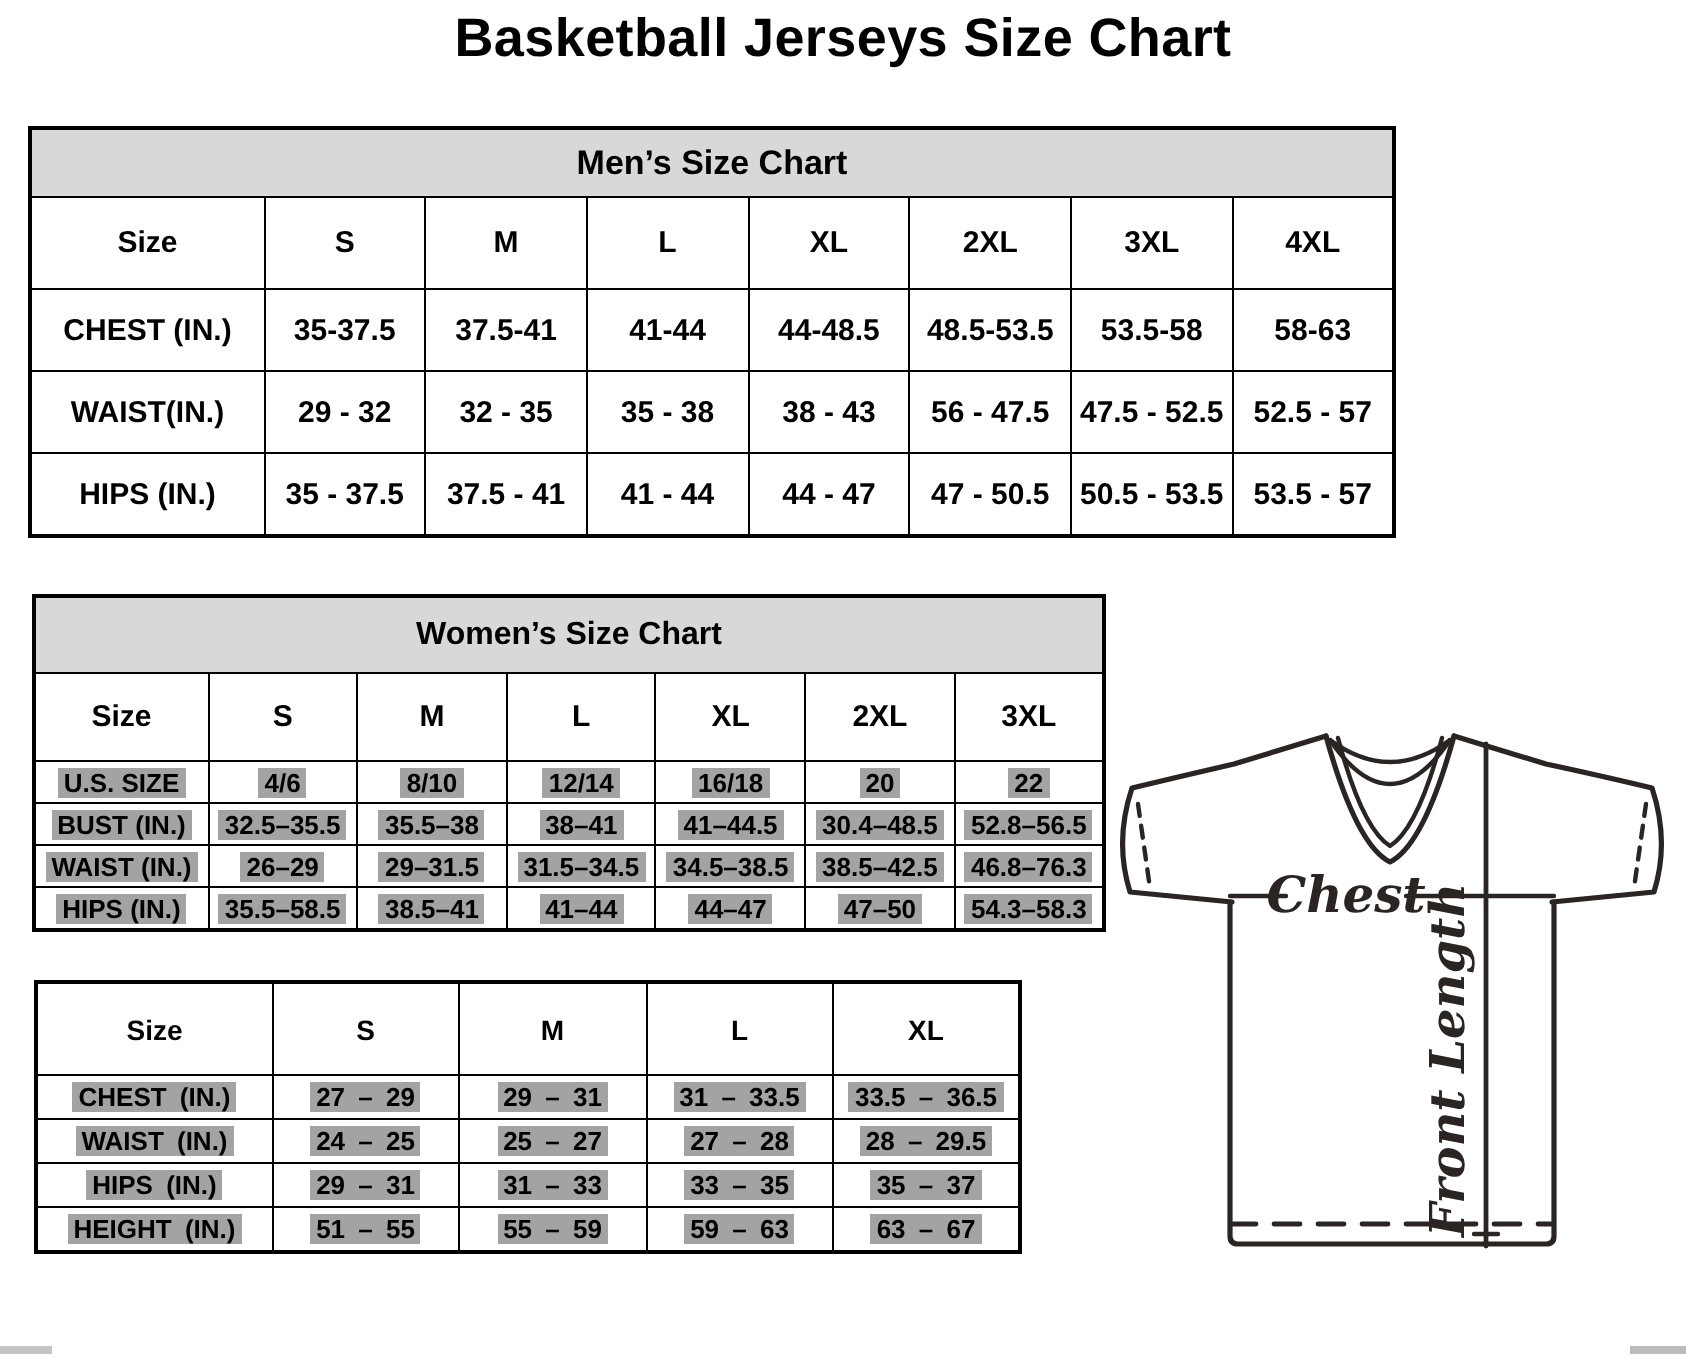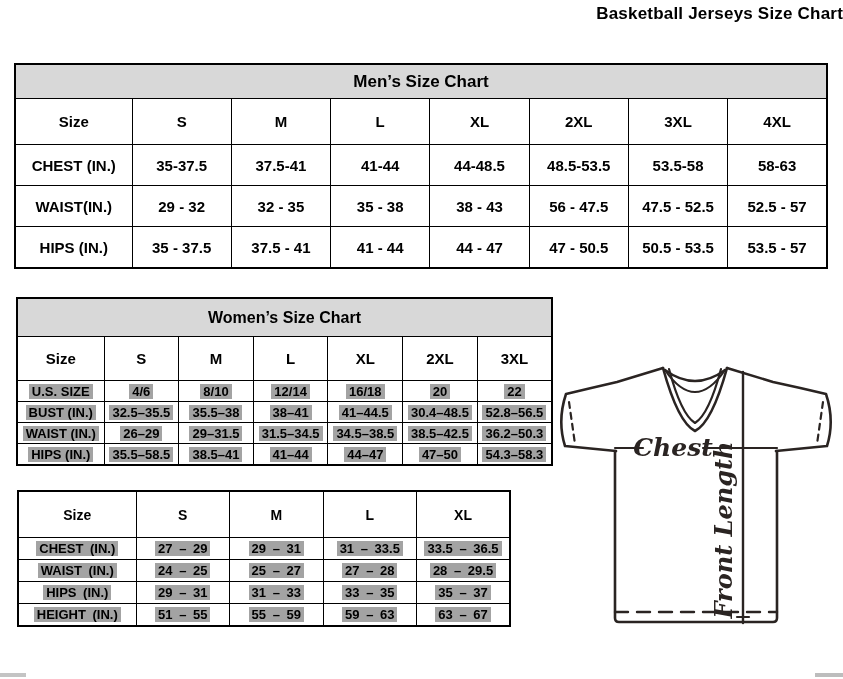--- a/index.html
+++ b/index.html
@@ -1,35 +1,35 @@
 <!DOCTYPE html>
 <html><head>
 <meta charset="utf-8">
 <style>
   html,body{margin:0;padding:0;}
   body{
     width:843px;height:679px;position:relative;overflow:hidden;
     background:#ffffff;font-family:"Liberation Sans",sans-serif;color:#000;
   }
   .page-title{
-    position:absolute;top:4px;left:0;width:100%;text-align:right;
-    font-size:17px;font-weight:bold;margin:0;letter-spacing:0.2px;
+    position:absolute;top:4px;left:0;width:100%;text-align:center;
+    font-size:27px;font-weight:bold;margin:0;letter-spacing:0.2px;
   }
   .size-table{position:absolute;}
   table{
     border-collapse:collapse;table-layout:fixed;width:100%;
     border:2px solid #000;background:#fff;
   }
   td,th{
     border:1px solid #000;text-align:center;vertical-align:middle;
     font-weight:bold;padding:0;overflow:hidden;white-space:nowrap;
   }
   .title-row td{background:#d8d8d8;font-size:17px;}
   
-  #mens-wrap{left:14px;top:63px;width:814px;}
+  #mens-wrap{left:14px;top:63px;width:684px;}
   #mens .title-row td{height:33px;}
   #mens .size-row th{height:45px;font-size:15px;}
   #mens .data-row td{height:40px;font-size:15px;}
   #mens .row-label{font-size:14px;}
   #mens col.c-label{width:117px;}
   
   #womens-wrap{left:16px;top:297px;width:537px;}
   #womens .title-row td{height:37px;font-size:16px;margin-left:39px;}
   #womens .size-row th{height:43px;font-size:15px;}
   #womens .data-row td{height:20px;font-size:13px;}
@@ -151,21 +151,21 @@
           <td class="val"><span class="hl">30.4–48.5</span></td>
           <td class="val"><span class="hl">52.8–56.5</span></td>
         </tr>
         <tr class="data-row">
           <td class="row-label"><span class="hl">WAIST (IN.)</span></td>
           <td class="val"><span class="hl">26–29</span></td>
           <td class="val"><span class="hl">29–31.5</span></td>
           <td class="val"><span class="hl">31.5–34.5</span></td>
           <td class="val"><span class="hl">34.5–38.5</span></td>
           <td class="val"><span class="hl">38.5–42.5</span></td>
-          <td class="val"><span class="hl">36.2–50.3</span></td>
+          <td class="val"><span class="hl">46.8–76.3</span></td>
         </tr>
         <tr class="data-row">
           <td class="row-label"><span class="hl">HIPS (IN.)</span></td>
           <td class="val"><span class="hl">35.5–58.5</span></td>
           <td class="val"><span class="hl">38.5–41</span></td>
           <td class="val"><span class="hl">41–44</span></td>
           <td class="val"><span class="hl">44–47</span></td>
           <td class="val"><span class="hl">47–50</span></td>
           <td class="val"><span class="hl">54.3–58.3</span></td>
         </tr>

